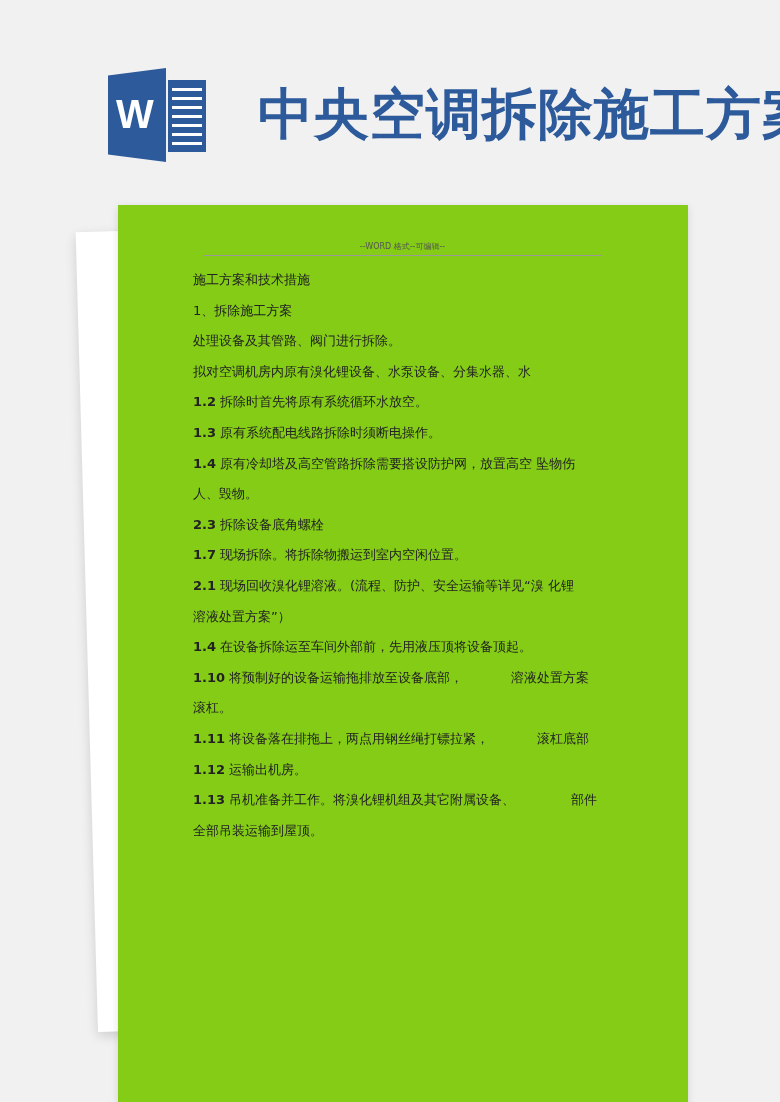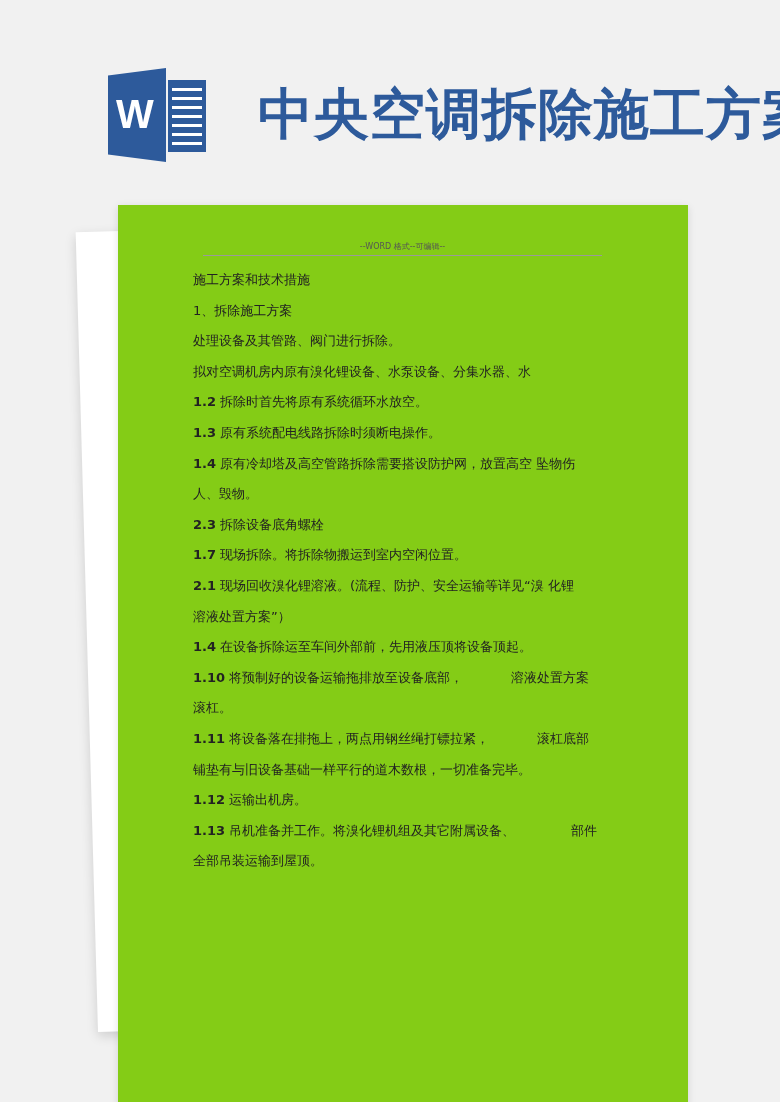--- a/index.html
+++ b/index.html
@@ -105,19 +105,18 @@
       <p><span class="num">1.4</span><span>原有冷却塔及高空管路拆除需要搭设防护网，放置高空  坠物伤</span></p>
       <p>人、毁物。</p>
       <p><span class="num">2.3</span><span>拆除设备底角螺栓</span></p>
       <p><span class="num">1.7</span><span>现场拆除。将拆除物搬运到室内空闲位置。</span></p>
       <p><span class="num">2.1</span><span>现场回收溴化锂溶液。(流程、防护、安全运输等详见“溴  化锂</span></p>
       <p>溶液处置方案”）</p>
       <p><span class="num">1.4</span><span>在设备拆除运至车间外部前，先用液压顶将设备顶起。</span></p>
       <p><span class="num">1.10</span><span>将预制好的设备运输拖排放至设备底部，</span><span class="gap" style="width:48px"></span><span>溶液处置方案</span></p>
       <p>滚杠。</p>
       <p><span class="num">1.11</span><span>将设备落在排拖上，两点用钢丝绳打镖拉紧，</span><span class="gap" style="width:48px"></span><span>滚杠底部</span></p>
-      <p>铺垫有与旧设备基础一样平行的道木数根，一切准备完毕。</p>
       <p><span class="num">1.12</span><span>运输出机房。</span></p>
       <p><span class="num">1.13</span><span>吊机准备并工作。将溴化锂机组及其它附属设备、</span><span class="gap" style="width:56px"></span><span>部件</span></p>
       <p>全部吊装运输到屋顶。</p>
     </div>
   </div>
 </div>
 
 </body></html>

